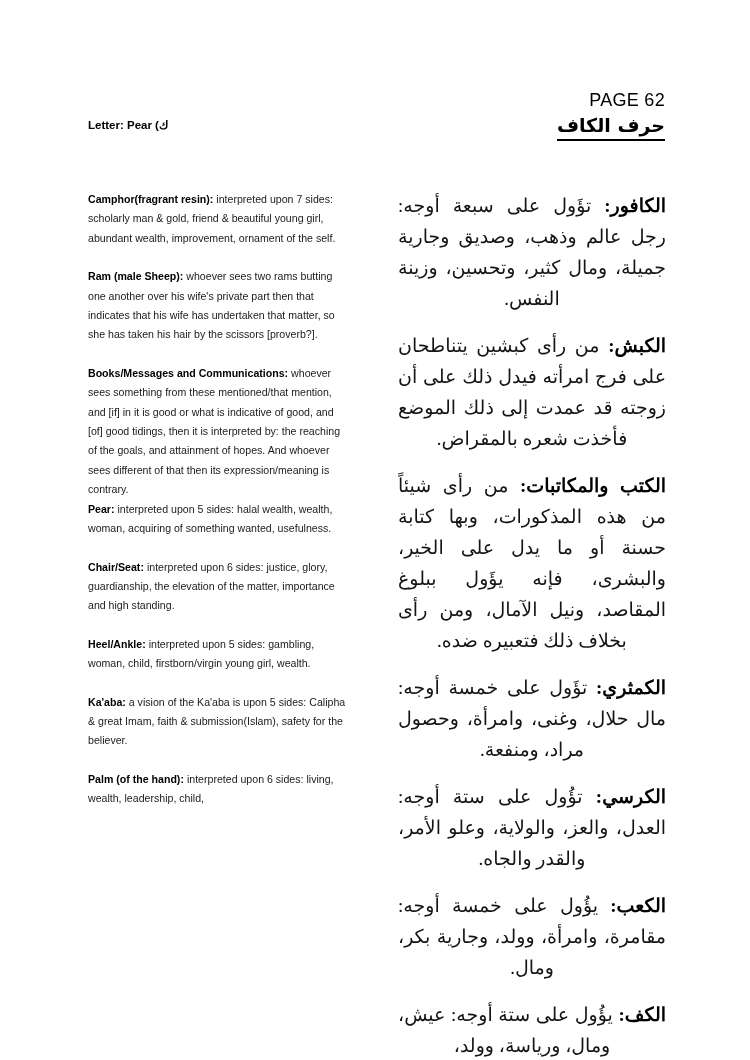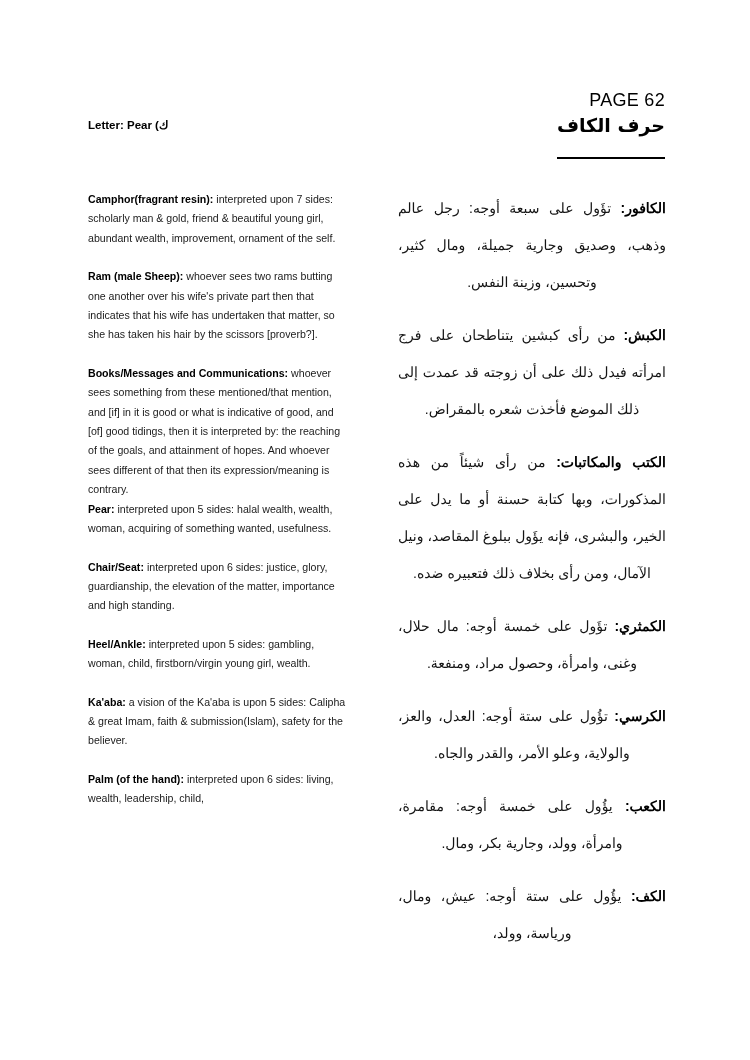--- a/index.html
+++ b/index.html
@@ -53,21 +53,21 @@
 
   .arabic-title {
     position: absolute;
     right: 0;
     top: -4px;
     font-size: 19px;
     font-weight: bold;
     direction: rtl;
     text-align: right;
     border-bottom: 2.2px solid #000;
-    padding-bottom: 20px;
+    padding-bottom: 2px;
     line-height: 24px;
     white-space: nowrap;
     font-family: "DejaVu Sans", "Liberation Sans", sans-serif;
   }
 
   
   .columns {
     position: absolute;
     top: 190px;
     left: 88px;
@@ -96,28 +96,28 @@
     color: #1a1a1a;
   }
   .en-par:last-child { margin-bottom: 8px; }
 
   .en-par b {
     font-weight: bold;
     color: #000;
   }
 
   .ar-par {
-    font-size: 14px;
-    line-height: 37px;
+    font-size: 19px;
+    line-height: 31px;
     direction: rtl;
     text-align: justify;
     text-align-last: center;
     margin: 0 0 16px 0;
     color: #141414;
-    font-family: Liberation Sans, sans-serif;
+    font-family: Liberation Serif, serif;
   }
   .ar-par:last-child { margin-bottom: 0; }
 
   .ar-par b {
     font-weight: bold;
     color: #000;
   }
 </style>
 </head>
 <body>

